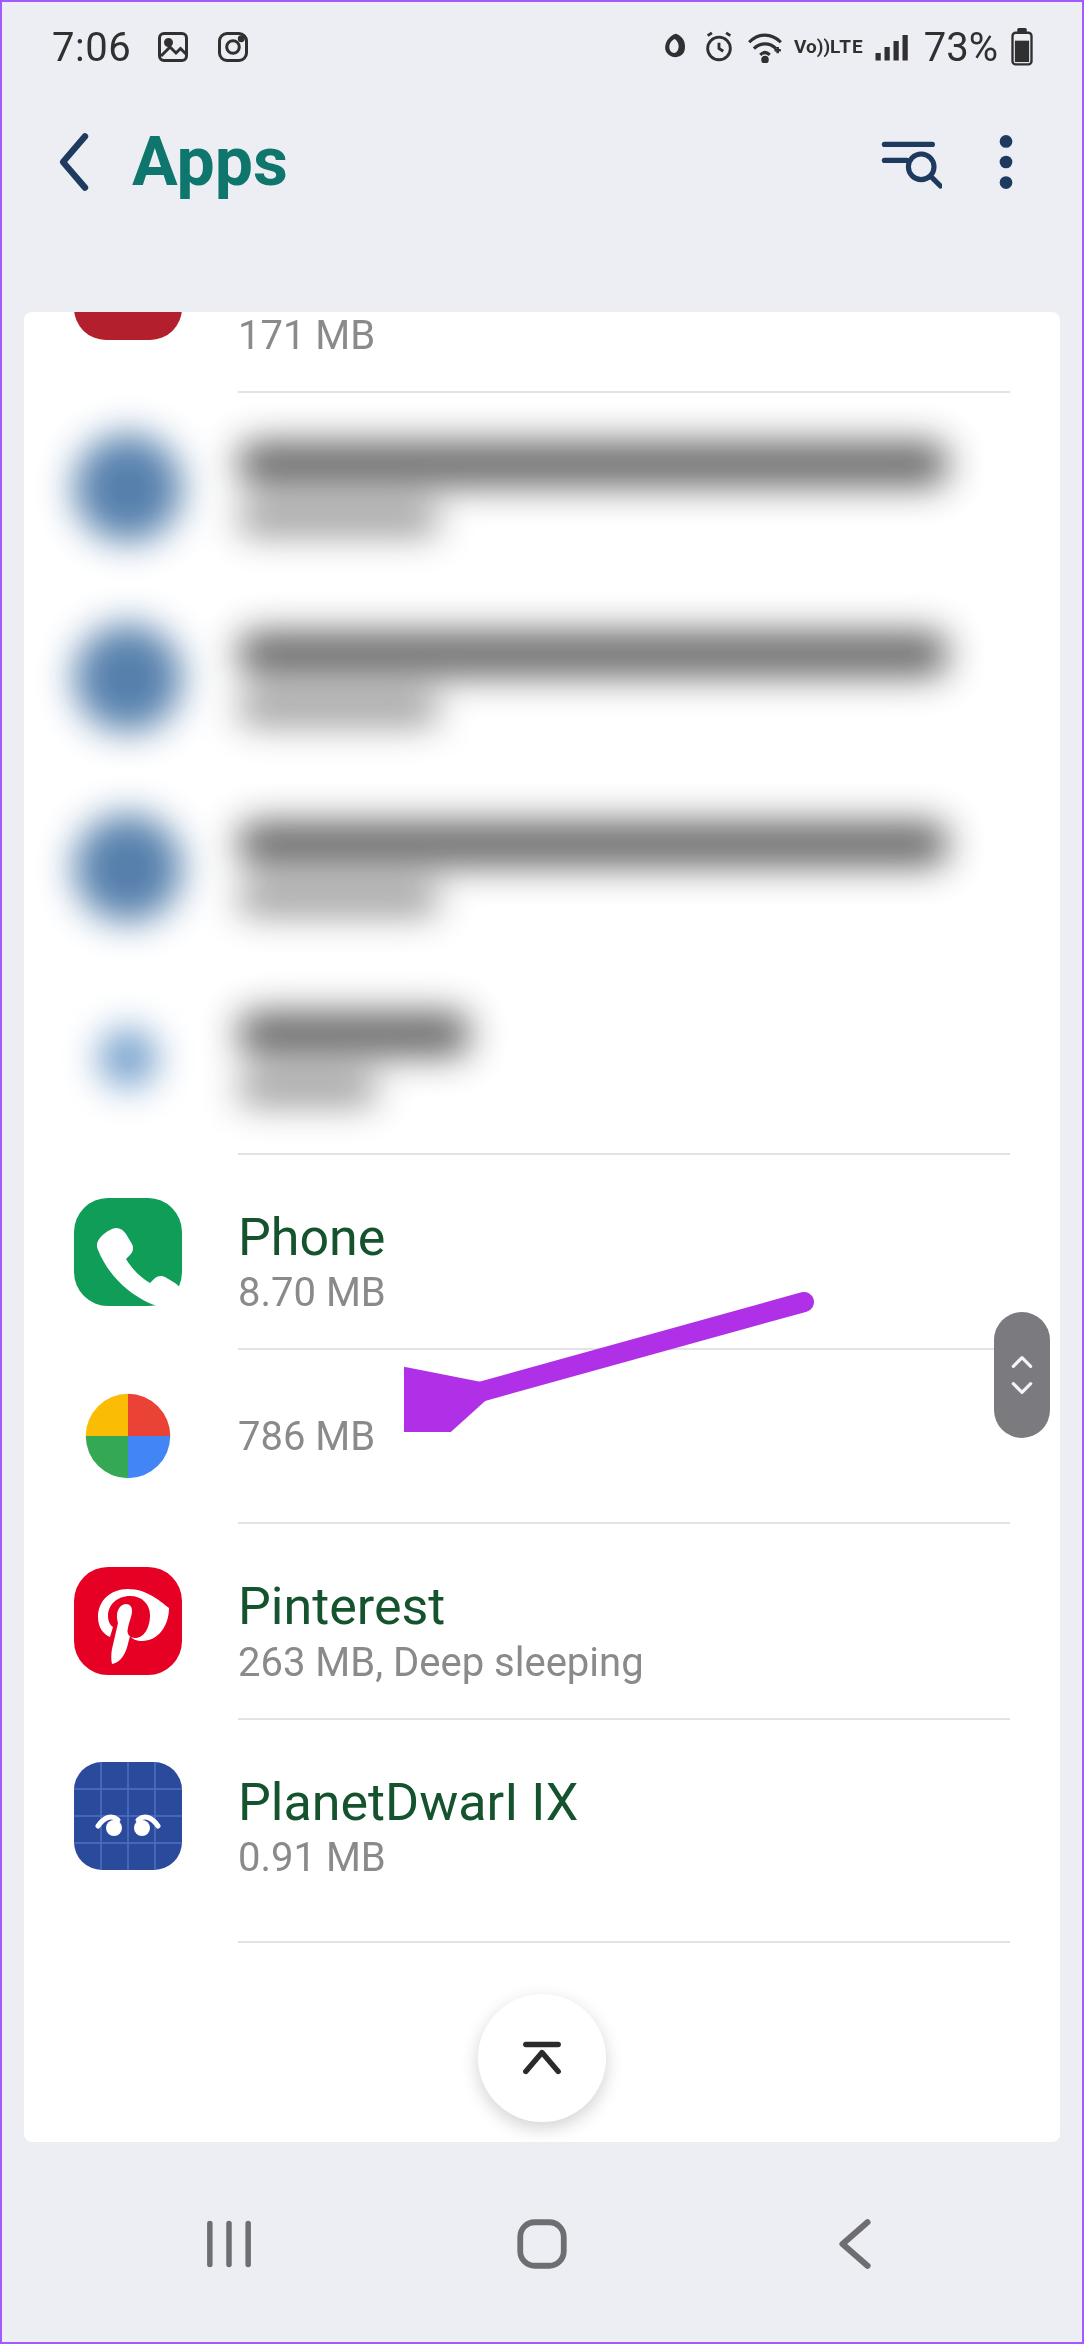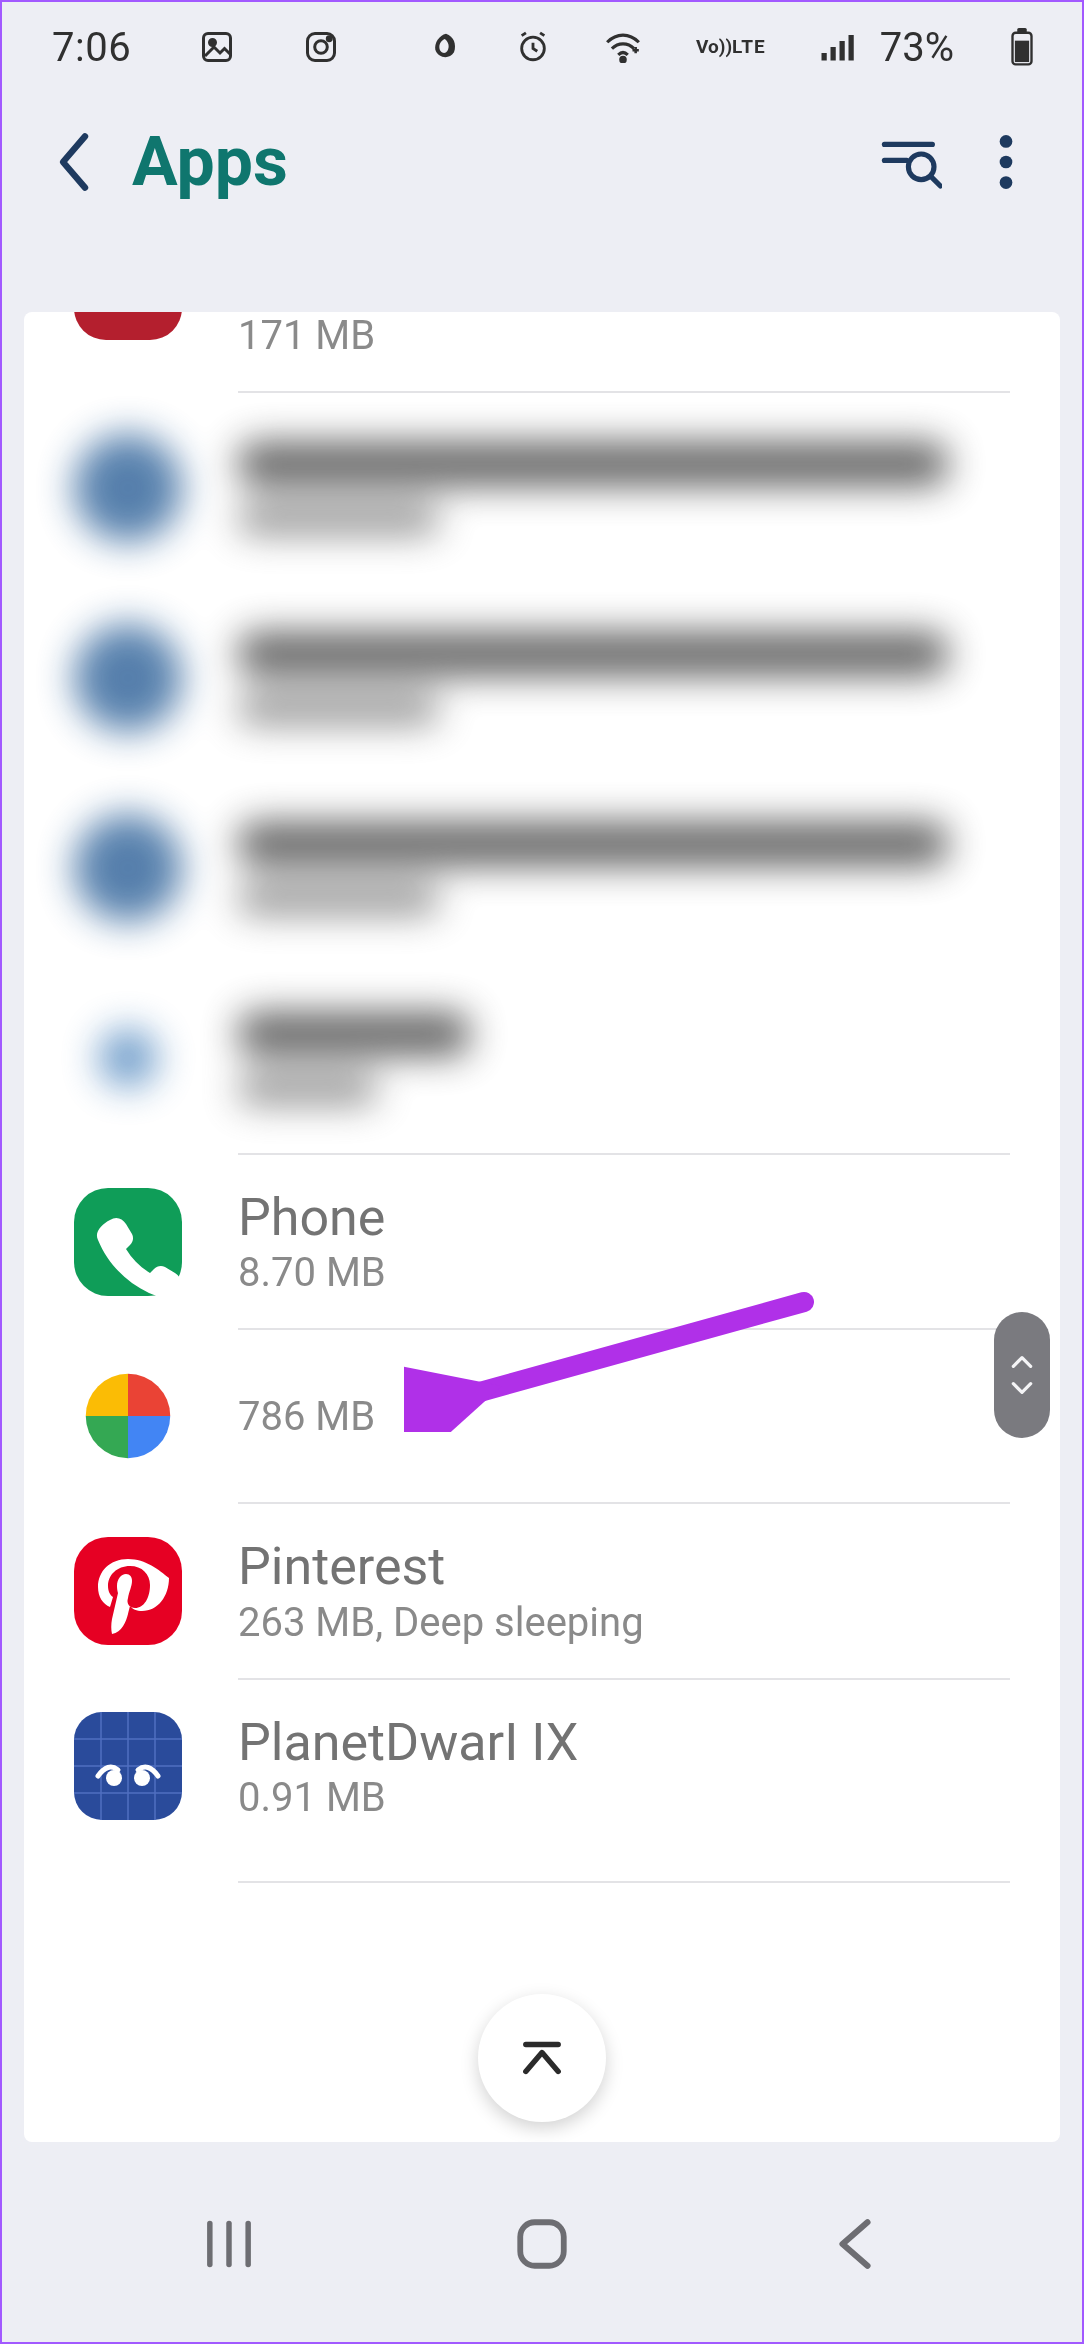--- a/index.html
+++ b/index.html
@@ -20,21 +20,21 @@
     display: flex;
     align-items: center;
     justify-content: space-between;
     padding: 0 48px 0 50px;
     color: #303030;
     font-size: 40px;
   }
   .status-left { display: flex; align-items: center; gap: 24px; }
   .status-right { display: flex; align-items: center; gap: 10px; }
   .status-time { font-weight: 400; letter-spacing: 0.5px; }
-  .sb-icon { display: inline-flex; align-items: flex-start; justify-content: center; margin-left: 44px; }
+  .sb-icon { display: inline-flex; align-items: flex-start; justify-content: center; }
 
   
   .app-bar {
     height: 140px;
     display: flex;
     align-items: center;
     padding: 0 36px;
   }
   .back-btn {
     width: 72px; height: 72px;
@@ -73,21 +73,21 @@
     padding: 32px 50px 32px 50px;
     min-height: 170px;
   }
   .row-icon {
     width: 108px; height: 108px;
     flex: 0 0 108px;
     margin-right: 56px;
     display: flex; align-items: center; justify-content: center;
   }
   .row-text { flex: 1; min-width: 0; }
-  .row-title { font-size: 52px; color: #737373; font-weight: 400; line-height: 1.2; }
+  .row-title { font-size: 52px; color: #14532d; font-weight: 400; line-height: 1.2; margin-top: 20px; }
   .row-sub { font-size: 40px; color: #8a8a8a; margin-top: 0; }
 
   .sep { height: 2px; background: #e3e3e6; margin-left: 214px; margin-right: 50px; }
 
   
   .row.trunc-top { padding-top: 0; min-height: 72px; align-items: flex-start; }
   .row.trunc-top .row-icon svg { margin-top: -80px; }
   .row.trunc-top .row-sub { margin-top: 0; }
 
   
@@ -205,21 +205,21 @@
         <span style="display:block;letter-spacing:1px">LTE</span>
     </span>
     <span class="sb-icon">
       <svg width="36" height="30" viewBox="0 0 24 20">
           <rect x="1" y="14" width="3.5" height="5" fill="#303030"></rect>
           <rect x="7" y="10" width="3.5" height="9" fill="#303030"></rect>
           <rect x="13" y="6" width="3.5" height="13" fill="#303030"></rect>
           <rect x="19" y="2" width="3.5" height="17" fill="#303030"></rect>
         </svg>
     </span>
-    <span style="font-size:40px;margin:0 2px 0 14px;">73%</span>
+    <span style="font-size:40px;margin:0 2px 0 4px;">73%</span>
     <span class="sb-icon">
       <svg width="24" height="38" viewBox="0 0 14 24">
           <rect x="4" y="0" width="6" height="3" rx="1" fill="#303030"></rect>
           <rect x="1" y="3" width="12" height="20" rx="2" fill="none" stroke="#303030" stroke-width="1.5"></rect>
           <rect x="2.5" y="8" width="9" height="13.5" fill="#303030"></rect>
         </svg>
     </span>
   </div>
 </div>
 

